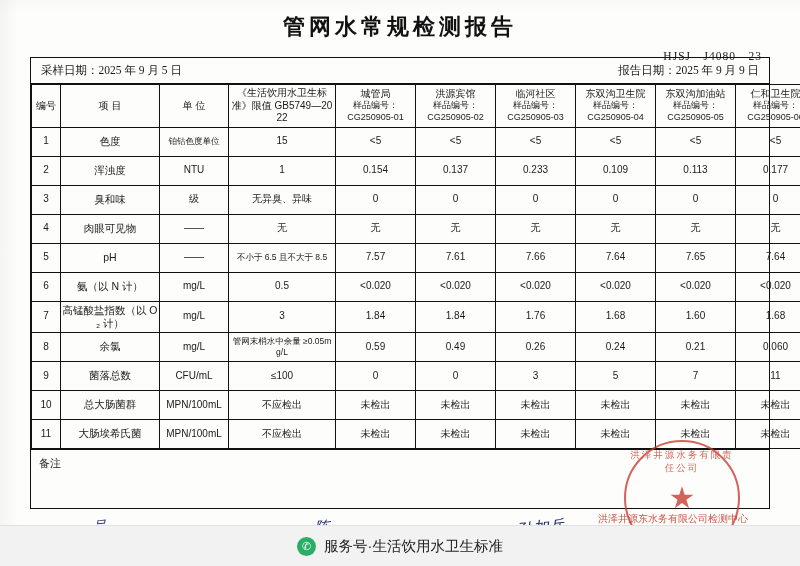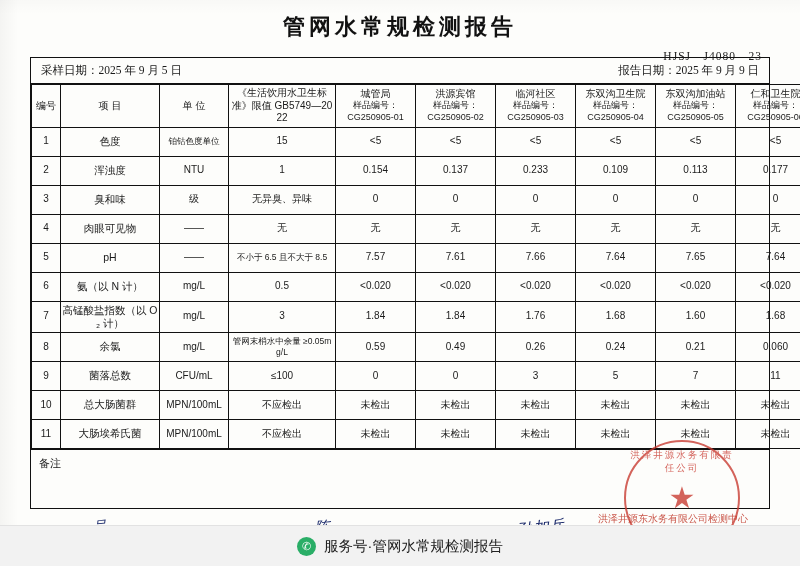--- a/index.html
+++ b/index.html
@@ -416,16 +416,16 @@
     <div class="arc">洪泽井源水务有限责任公司</div>
     <div class="star">★</div>
     <div class="bottom">水质检测专用章</div>
   </div>
   <div class="stamp-text">洪泽井源东水务有限公司检测中心</div>
 
   <div class="fold"></div>
 
   <div class="footer">
     <span class="wechat">✆</span>
-    <span>服务号·管网水常规检测报告</span>
+    <span>服务号·生活饮用水卫生标准</span>
   </div>
 
 </div>
 
 </body></html>

